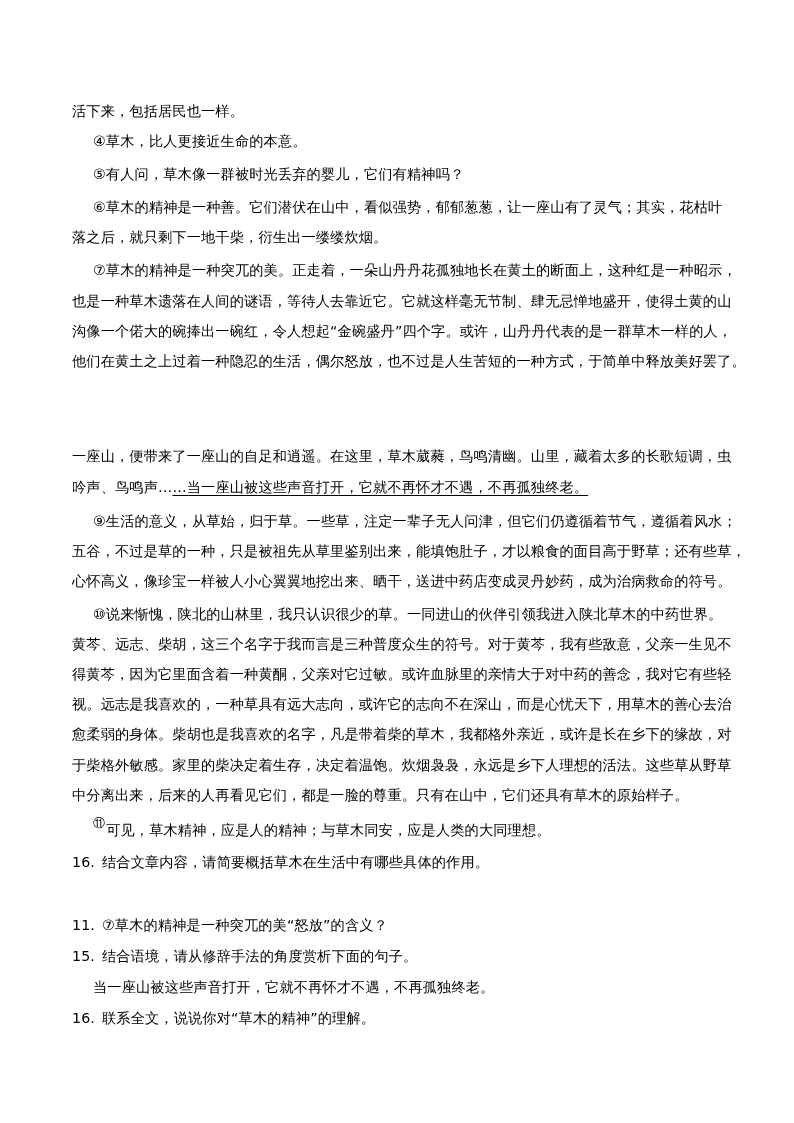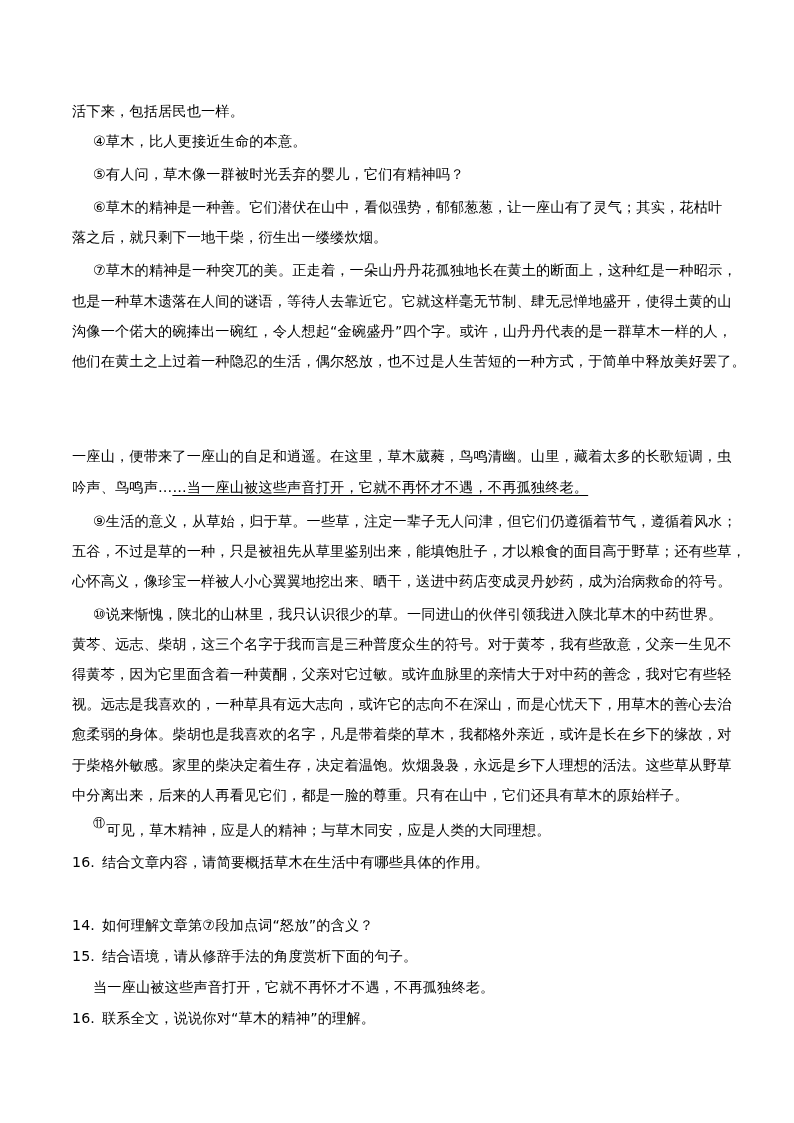--- a/index.html
+++ b/index.html
@@ -57,21 +57,21 @@
   <div class="line" style="top:785px">中分离出来，后来的人再看见它们，都是一脸的尊重。只有在山中，它们还具有草木的原始样子。</div>
 
   <div class="line indent" style="top:820px">
     <span class="circ11">⑪</span><span>可见，草木精神，应是人的精神；与草木同安，应是人类的大同理想。</span>
   </div>
 
   <div class="line q" style="top:852px">
     <span class="num">16.</span><span>结合文章内容，请简要概括草木在生活中有哪些具体的作用。</span>
   </div>
   <div class="line q" style="top:915px">
-    <span class="num">14.</span><span>如何理解文章第⑦段加点词“怒放”的含义？</span>
+    <span class="num">11.</span><span>⑦草木的精神是一种突兀的美“怒放”的含义？</span>
   </div>
   <div class="line q" style="top:946px">
     <span class="num">15.</span><span>结合语境，请从修辞手法的角度赏析下面的句子。</span>
   </div>
   <div class="line indent" style="top:977px">当一座山被这些声音打开，它就不再怀才不遇，不再孤独终老。</div>
   <div class="line q" style="top:1008px">
     <span class="num">16.</span><span>联系全文，说说你对“草木的精神”的理解。</span>
   </div>
 
 </div>

